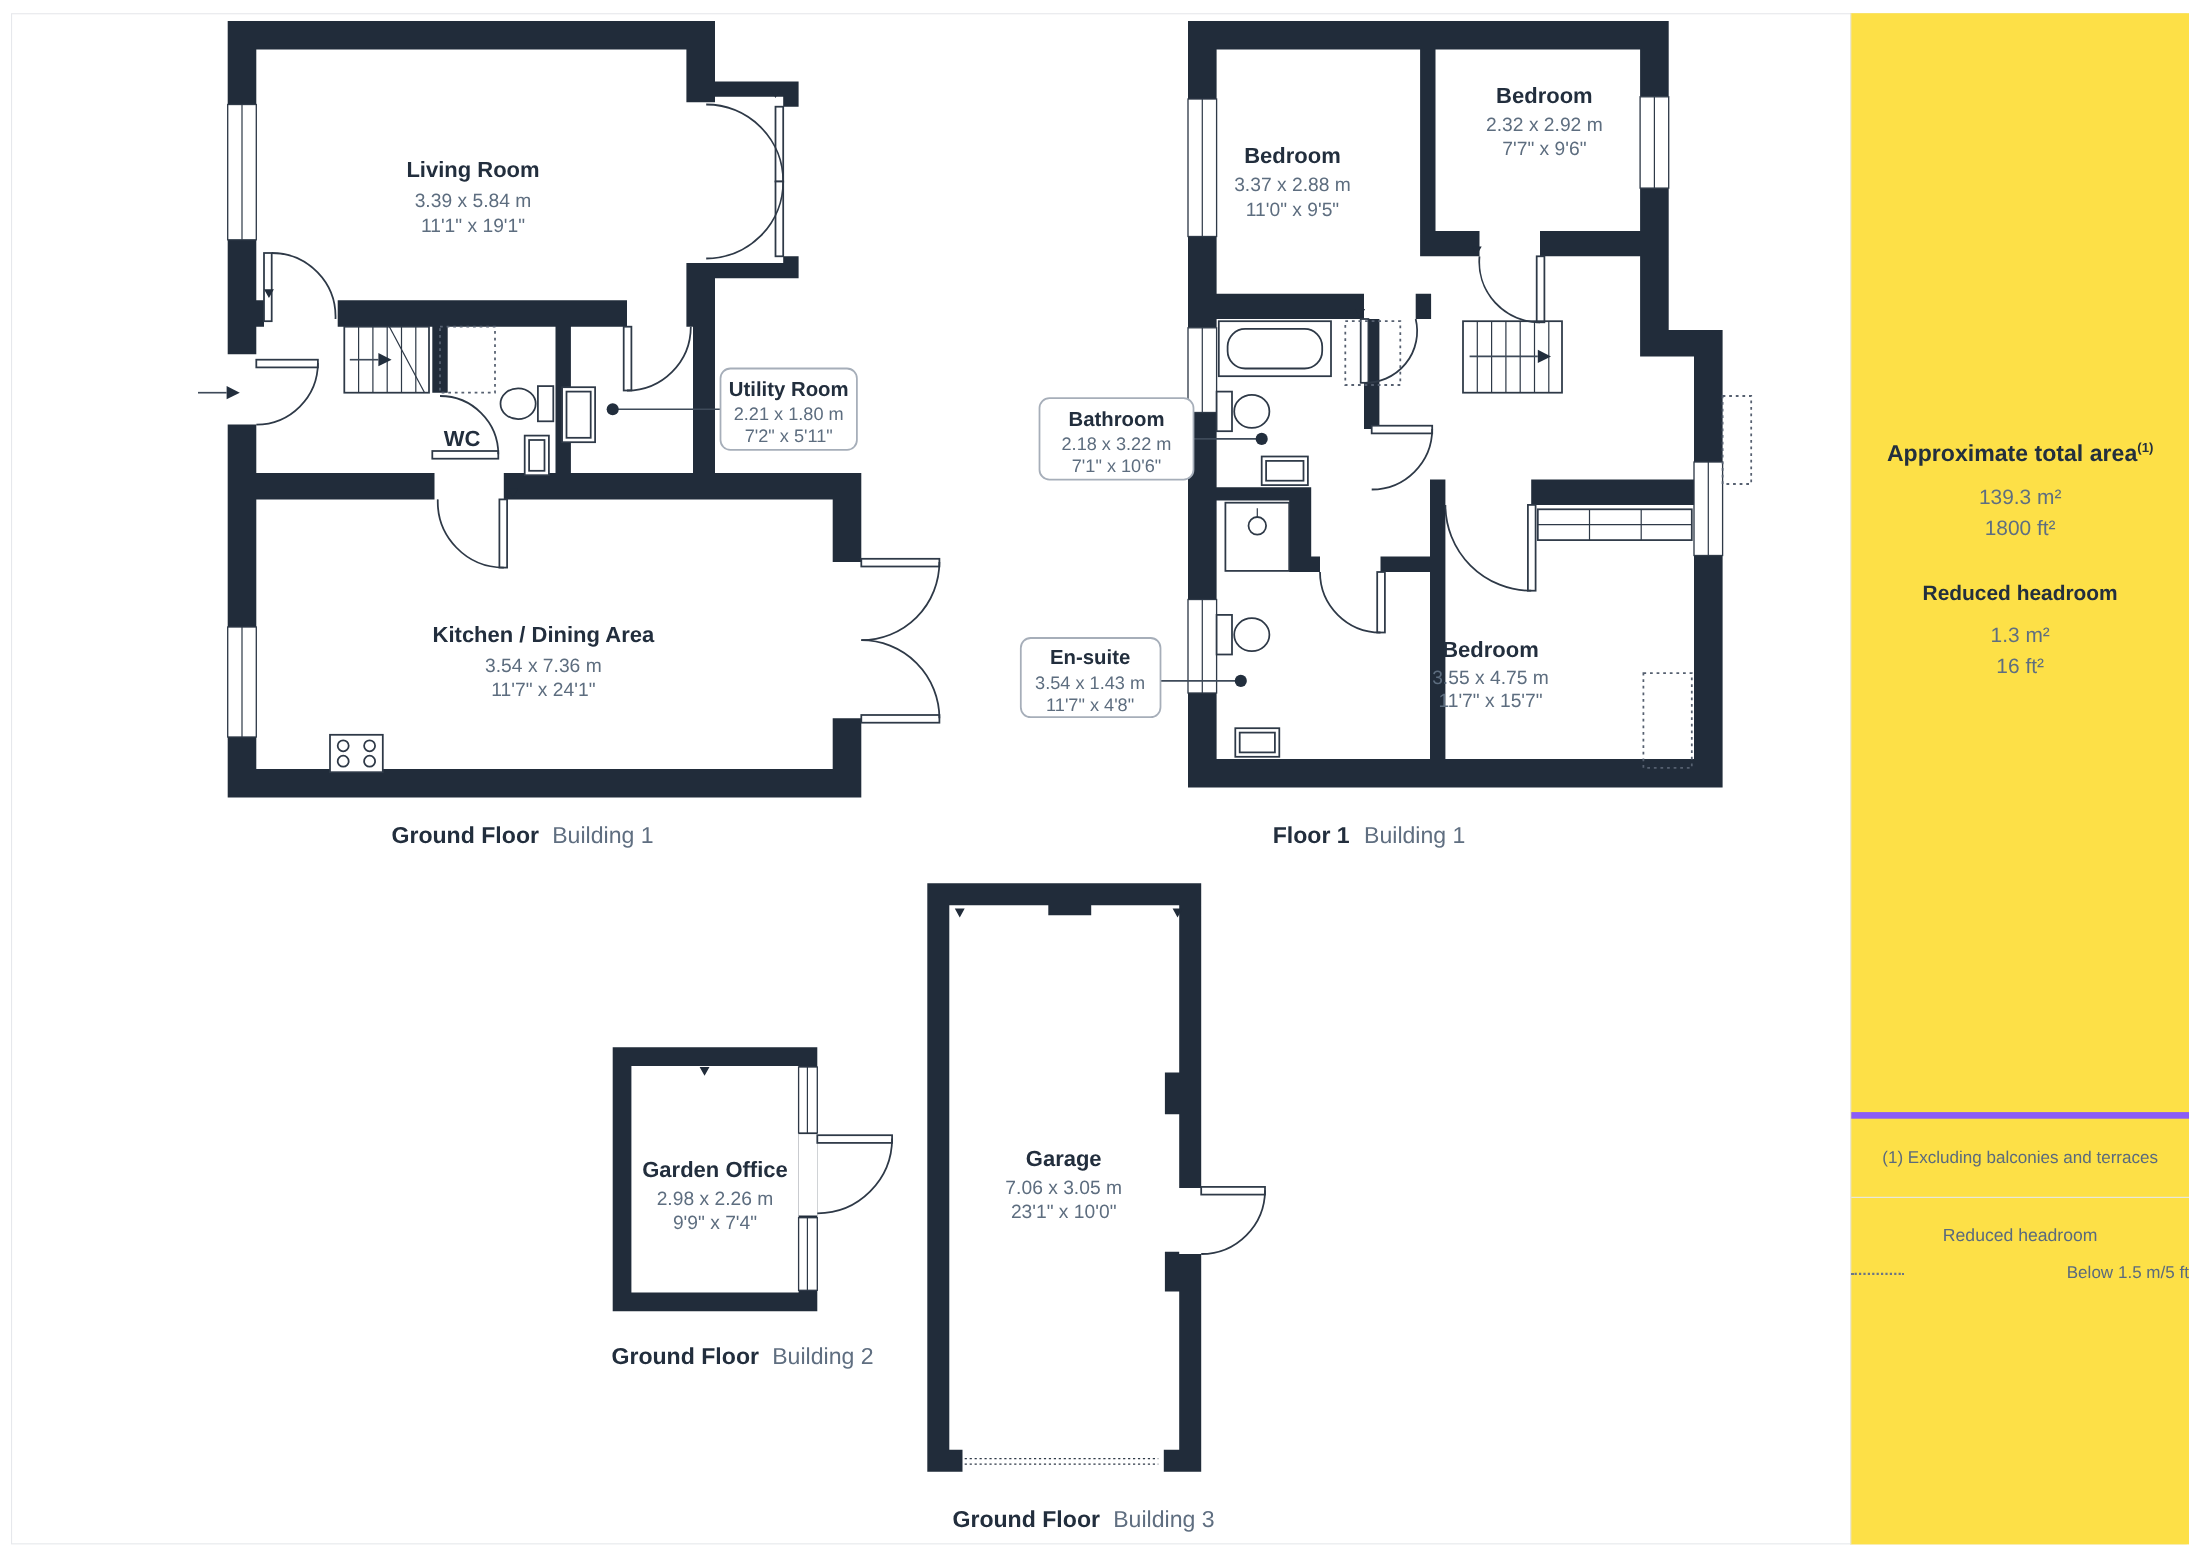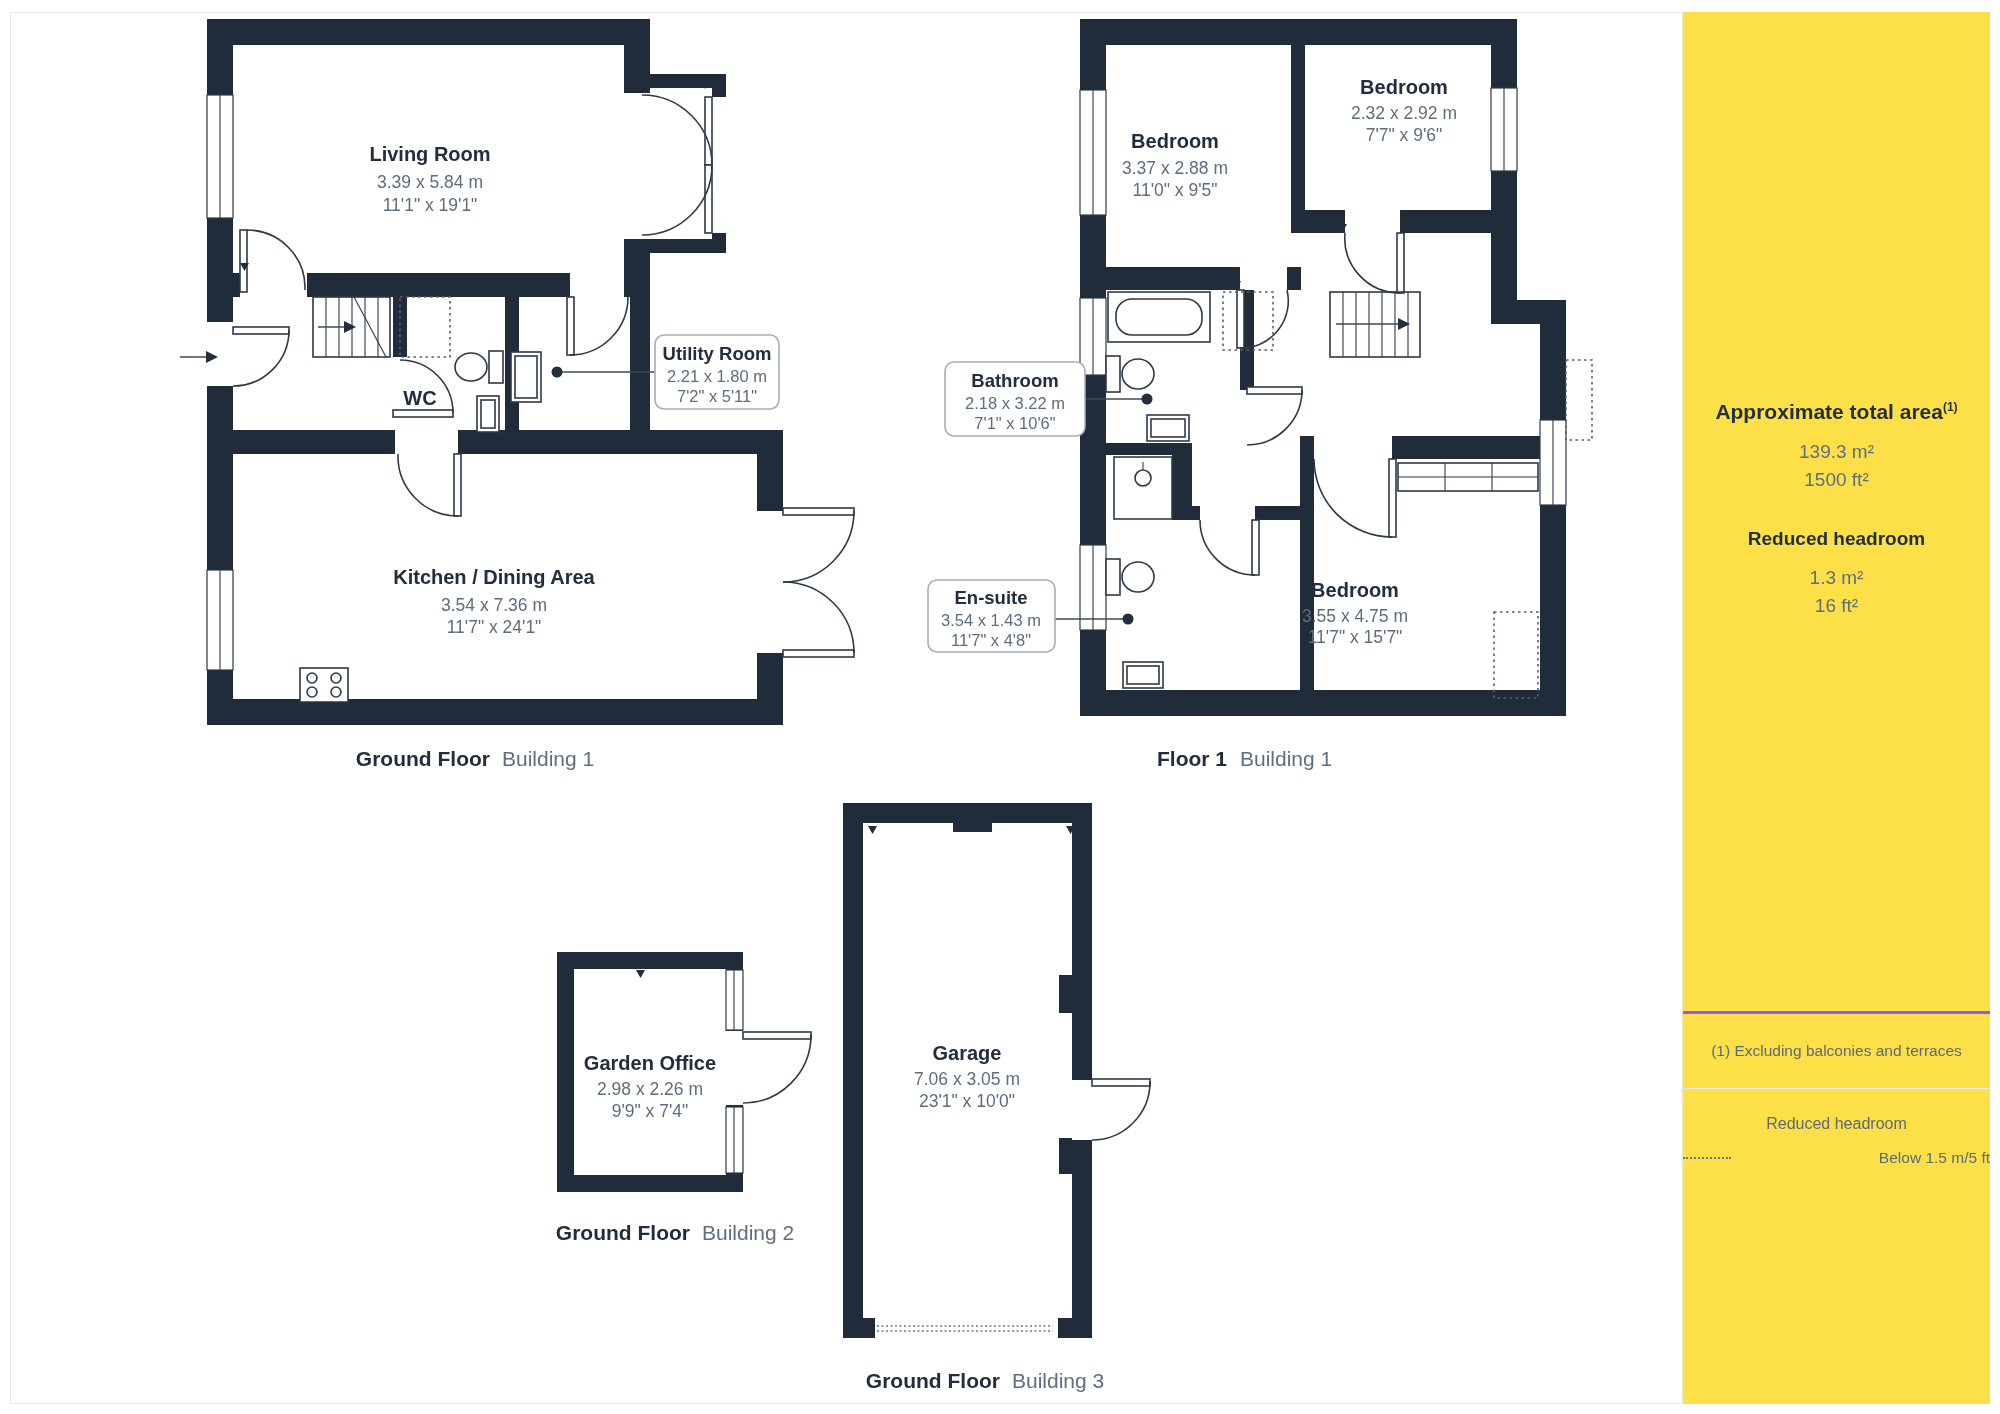--- a/index.html
+++ b/index.html
@@ -40,21 +40,21 @@
     display:flex; flex-direction:column; background:#fde047;
   }
   .sb-sec { box-sizing:border-box; }
   .sb-area { height:999px; text-align:center; padding-top:388px; }
   .sb-title { font-size:21px; font-weight:bold; color:#232f3e; }
   .sb-title sup { font-size:12px; font-weight:bold; }
   .sb-val { font-size:19px; color:#5e6e80; line-height:28px;text-align:center; }
   .sb-val-first { margin-top:14px; }
   .sb-subtitle { font-size:19px; font-weight:bold; color:#232f3e; margin-top:34px; }
   .sb-footnote {
-    height:77px; border-top:3px solid #8b5cf6;
+    height:77px; border-top:6px solid #8b5cf6;
     display:flex; align-items:center; justify-content:center;
     font-size:15.5px; color:#5a6a7d; text-align:center;
   }
   .sb-legend { height:110px; border-top:1px solid #e6e8ec; text-align:center; padding-top:26px; }
   .sb-legend-title { font-size:16px; color:#5a6a7d; }
   .legend-row { display:flex; align-items:center; justify-content:space-between; gap:12px; margin-top:16px; }
   .legend-dash { width:48px; height:0; border-top:2px dotted #6b7585; }
   .legend-label { font-size:15.5px; color:#5a6a7d; }
   .sb-disclaimer {
     flex:1; border-top:1px solid #e6e8ec; text-align:center;
@@ -376,21 +376,21 @@
       M1338 224l9 0-4.5 8z M1232 281l9 0-4.5 8z
       M868 826l9 0-4.5 8z M1066 826l9 0-4.5 8z M636 970l9 0-4.5 8z"></path>
   </svg>
 
   <aside class="sidebar">
     <div class="sb-sec sb-area">
       <div class="sb-title">
         <span>Approximate total area</span><sup>(1)</sup>
       </div>
       <div class="sb-val sb-val-first">139.3 m²</div>
-      <div class="sb-val">1500 ft²</div>
+      <div class="sb-val">1800 ft²</div>
       <div class="sb-subtitle">Reduced headroom</div>
       <div class="sb-val sb-val-first">1.3 m²</div>
       <div class="sb-val">16 ft²</div>
     </div>
 
     <div class="sb-sec sb-footnote">
       <span>(1) Excluding balconies and terraces</span>
     </div>
 
     <div class="sb-sec sb-legend">

